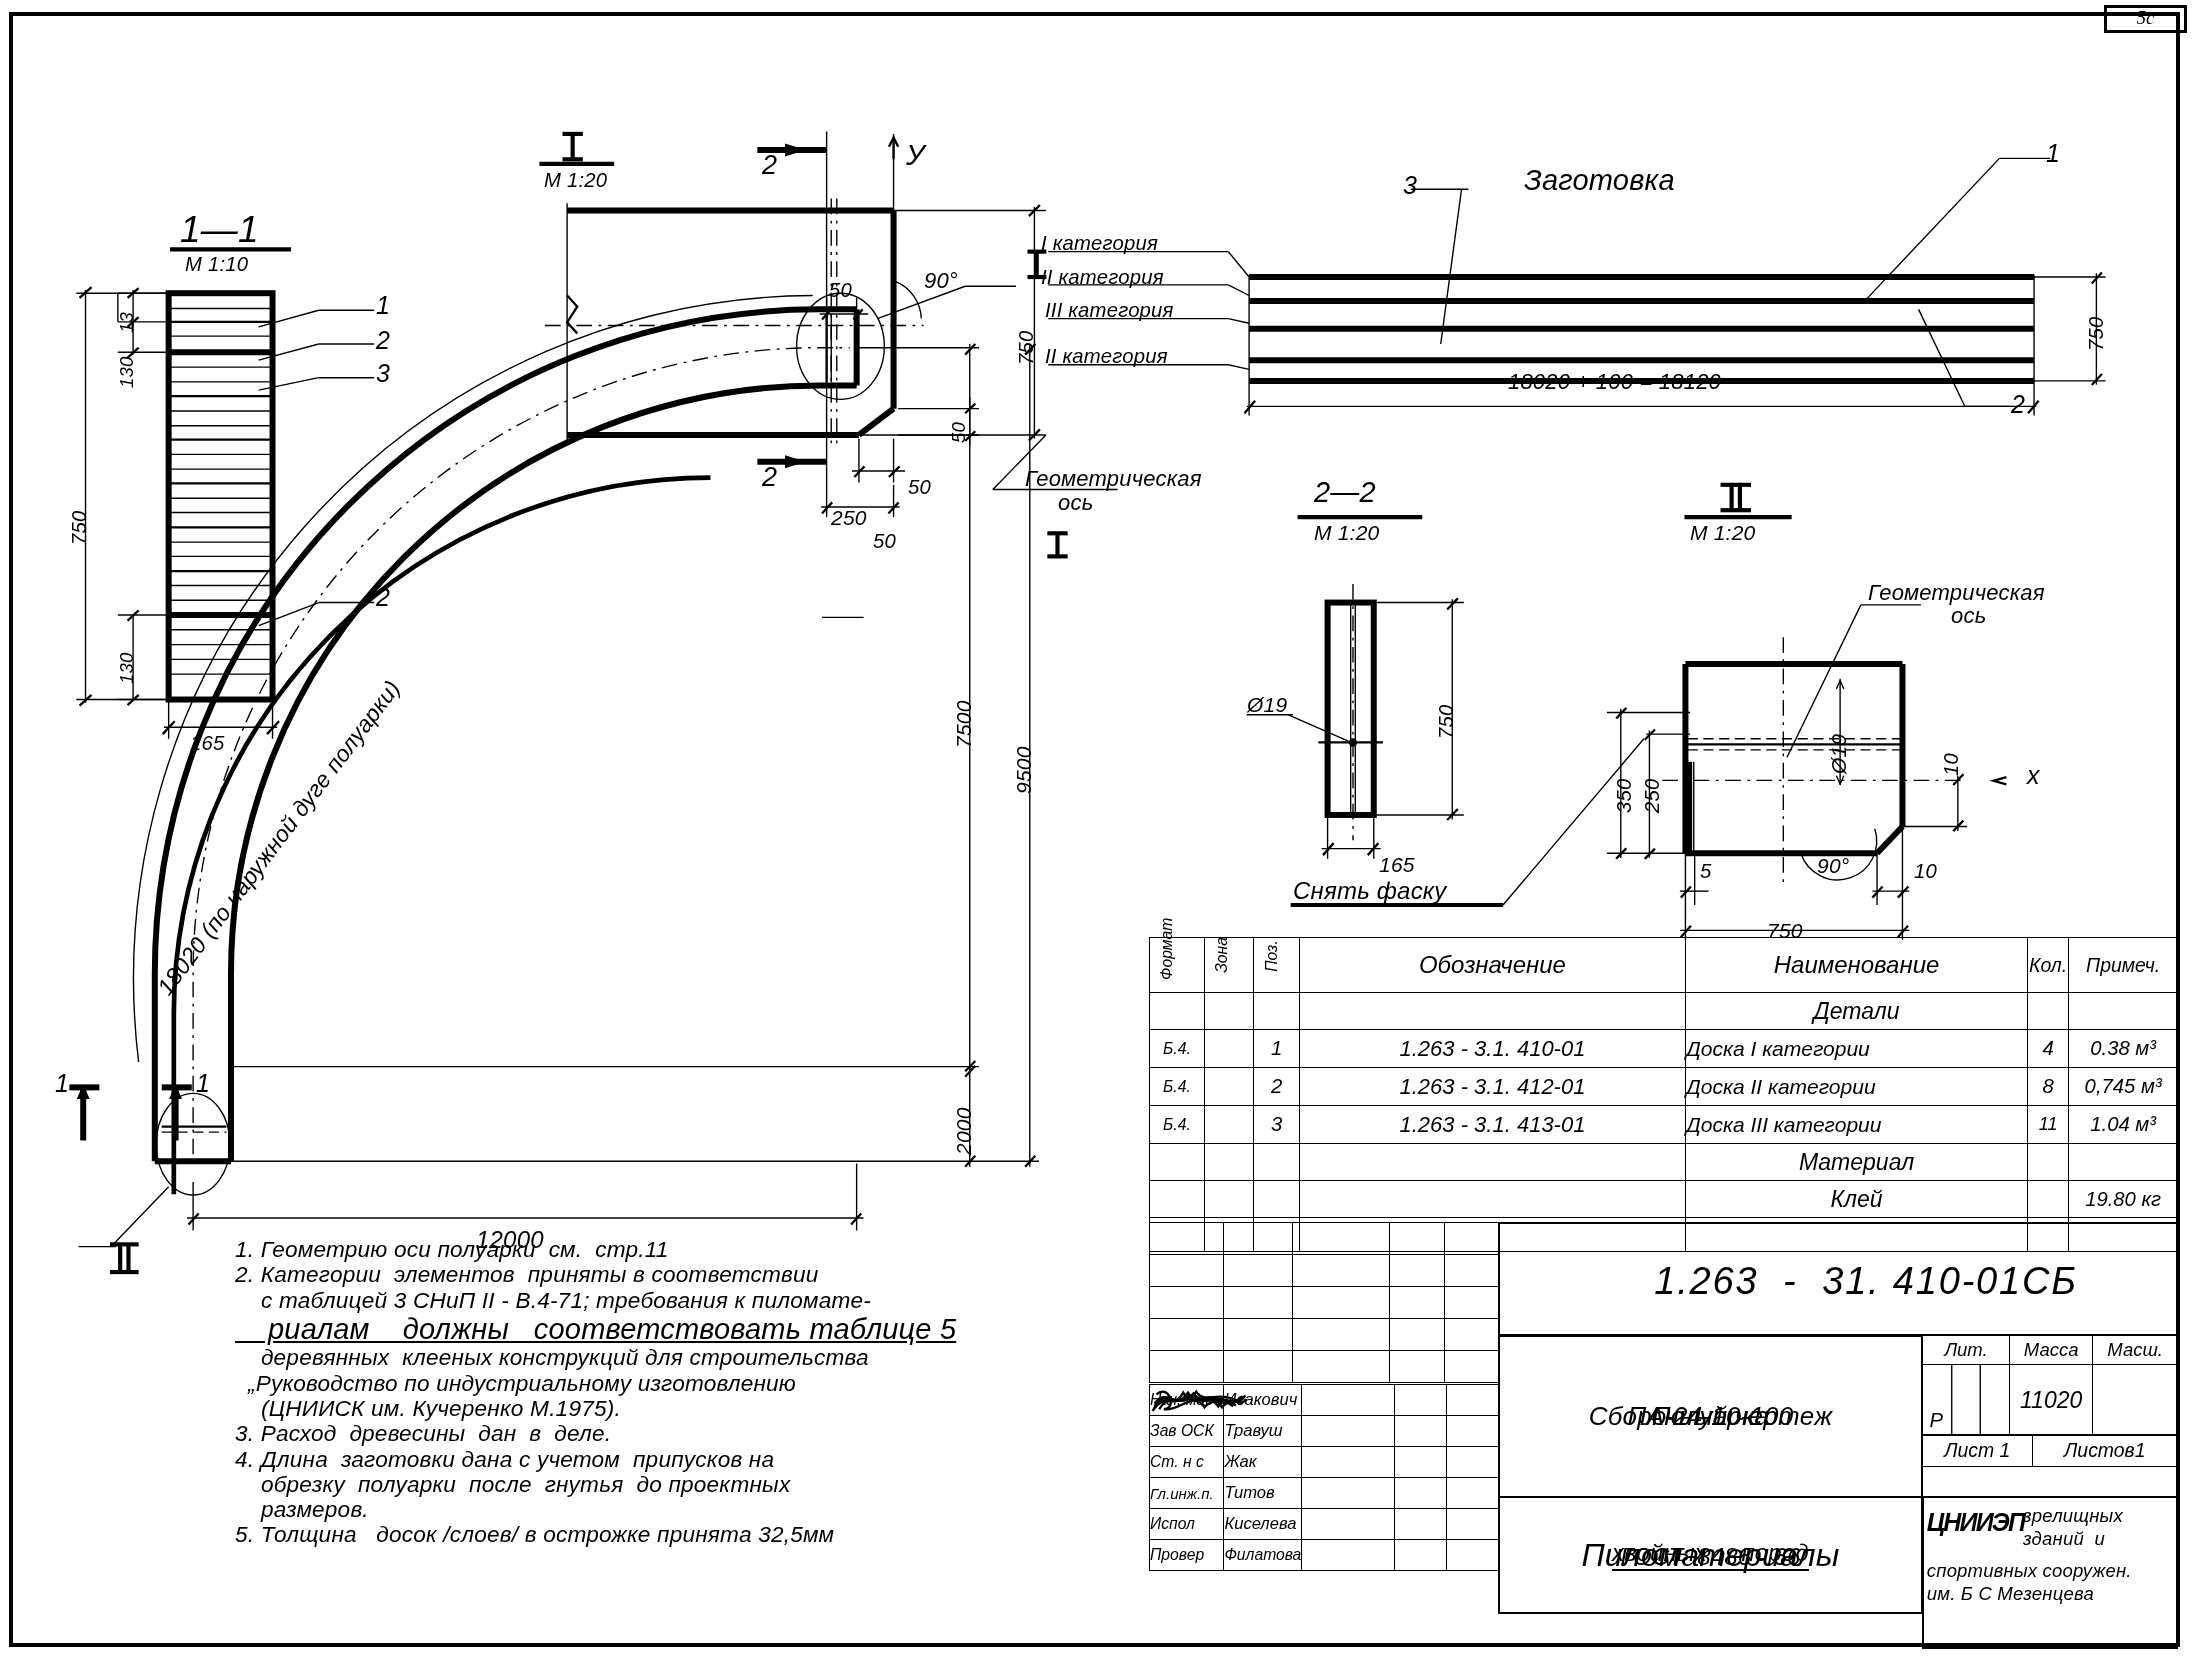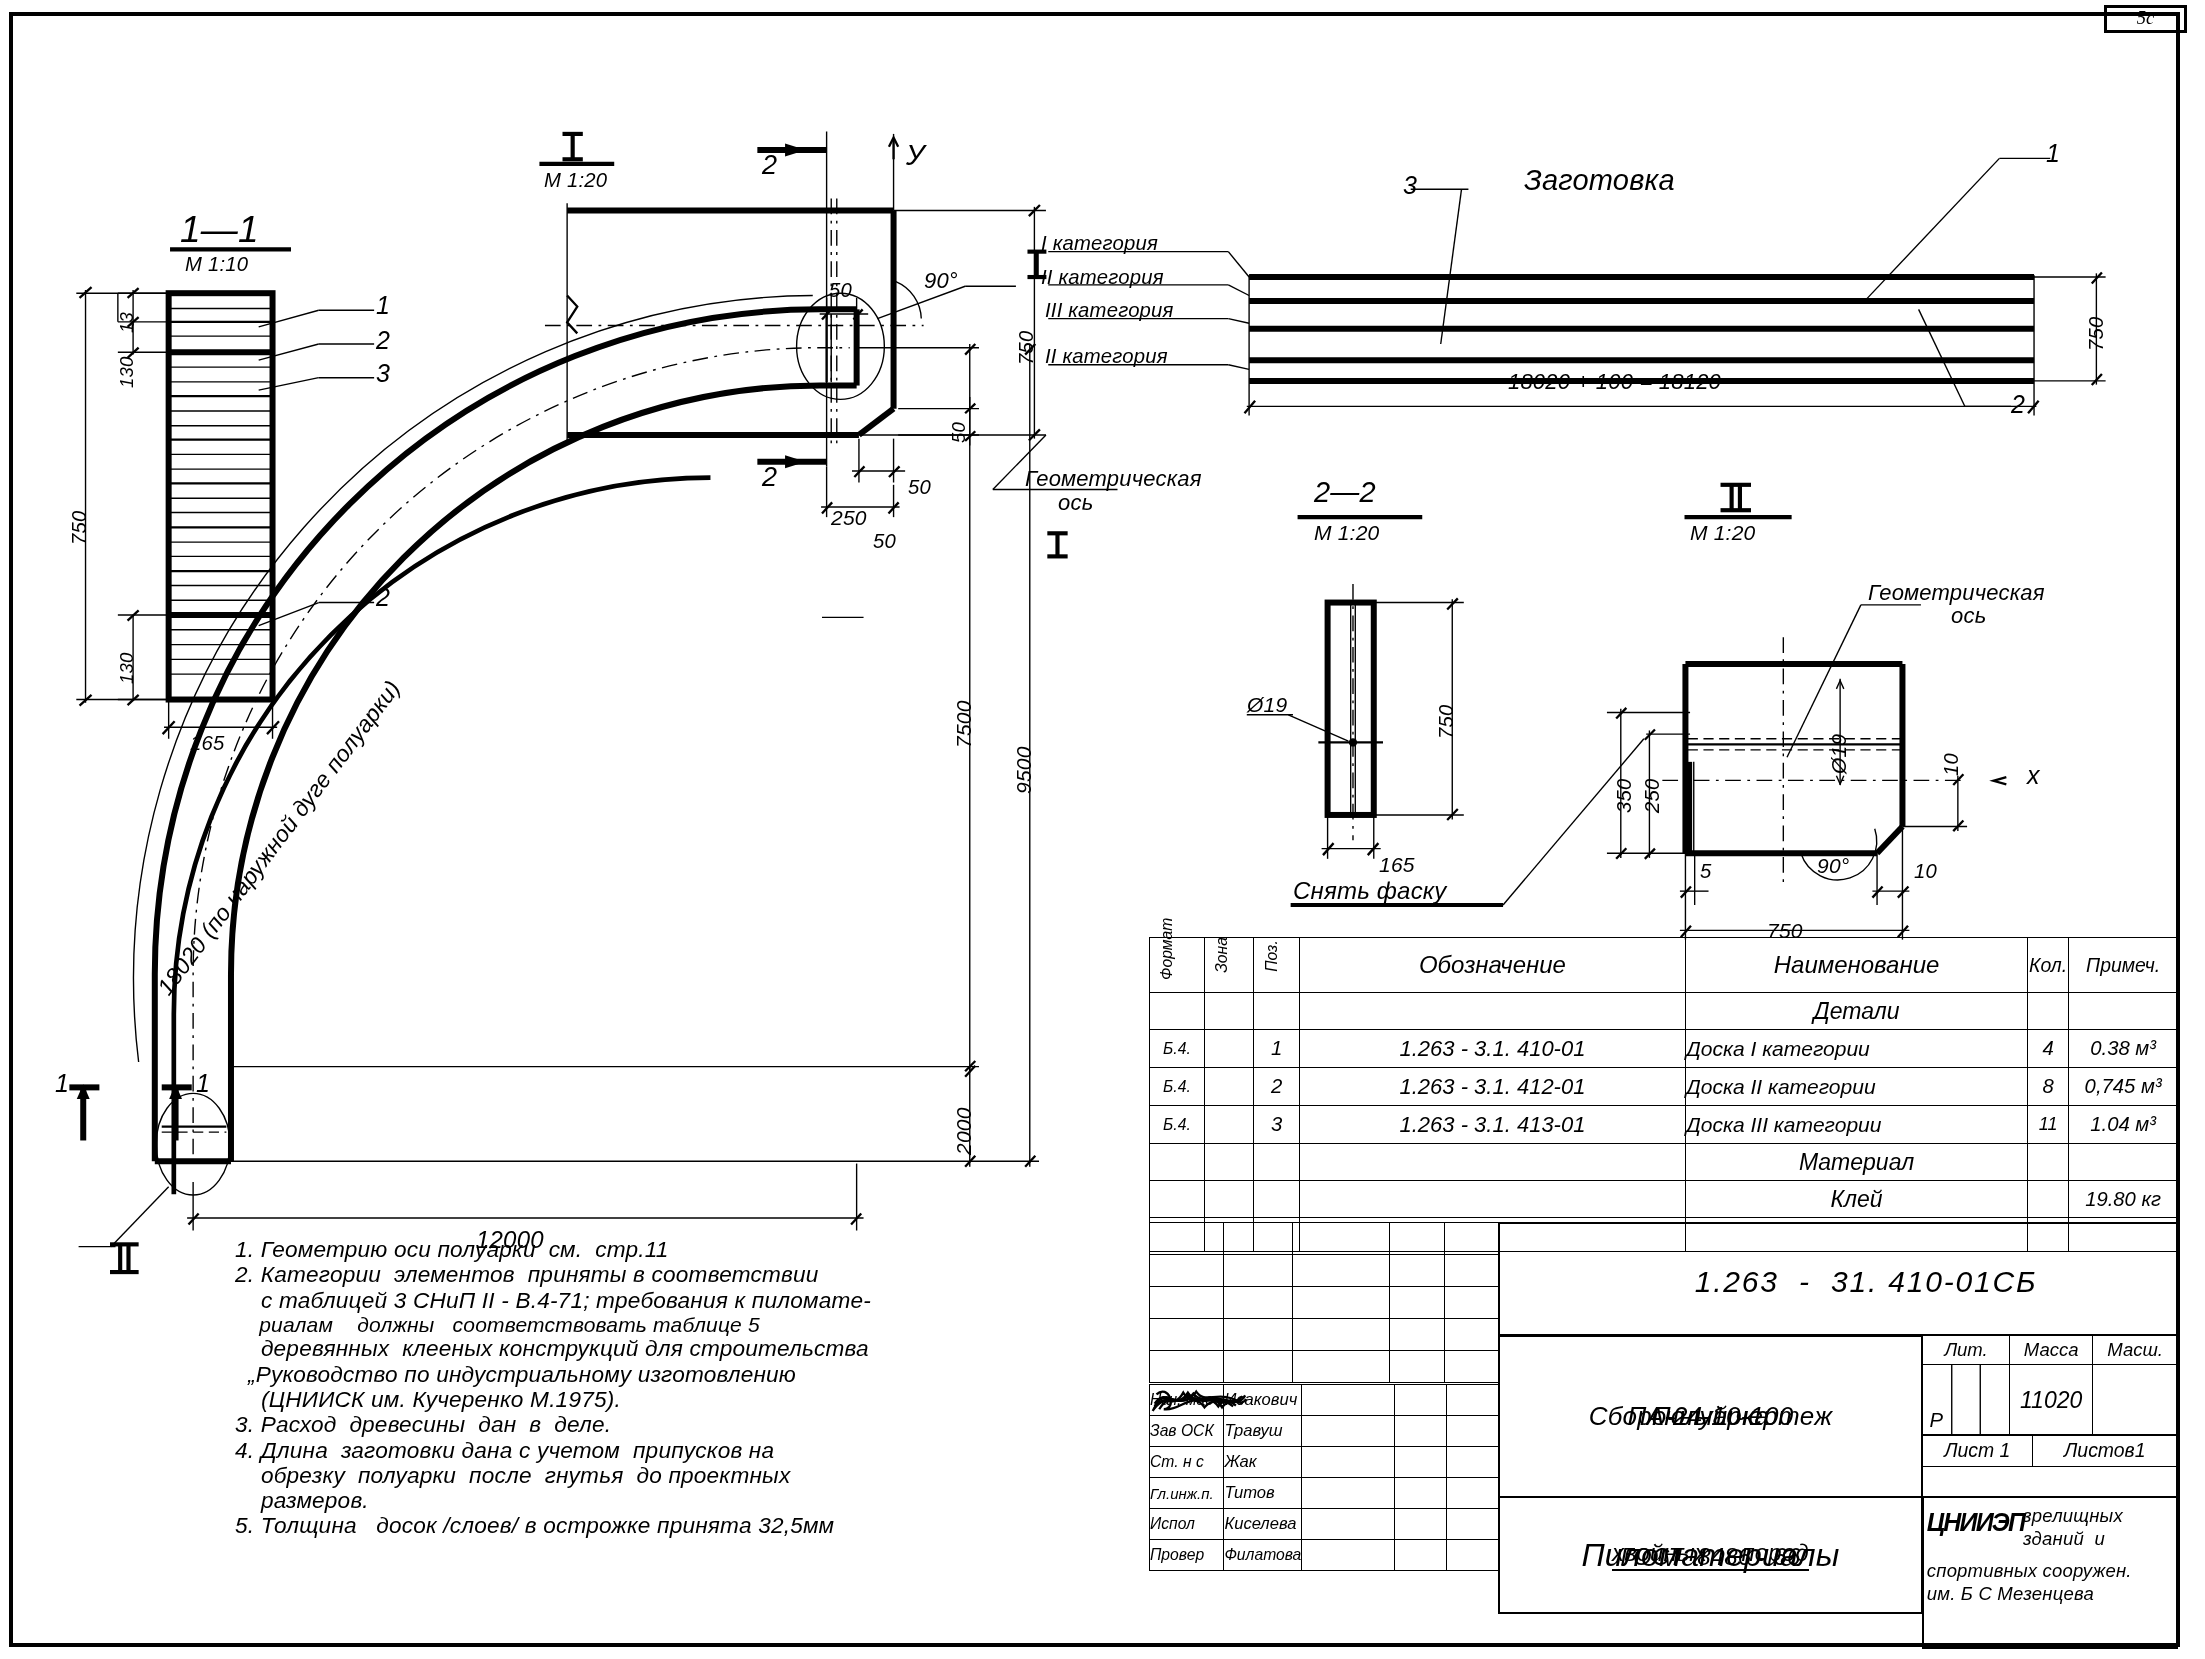--- a/index.html
+++ b/index.html
@@ -452,21 +452,21 @@
   <div class="t vt" style="left:1012px;top:794px;font-size:21px;">9500</div>
   <div class="t vt" style="left:952px;top:1155px;font-size:21px;">2000</div>
   <div class="t" style="left:476px;top:1226px;font-size:24px;">12000</div>
   <div class="t" style="left:55px;top:1069px;font-size:25px;">1</div>
   <div class="t" style="left:196px;top:1069px;font-size:25px;">1</div>
 
   <div id="notes" style="position:absolute;left:235px;top:1237px;width:914px;">
       <div class="t" style="position: static; font-size: 22.6px; line-height: 1.12; white-space: pre;">1. Геометрию оси полуарки  см.  стр.11</div>
       <div class="t" style="position: static; font-size: 22.6px; line-height: 1.12; white-space: pre;">2. Категории  элементов  приняты в соответствии</div>
       <div class="t" style="position: static; font-size: 22.6px; line-height: 1.12; white-space: pre;">    с таблицей 3 СНиП II - В.4-71; требования к пиломате-</div>
-      <div class="t" style="position: static; font-size: 21px; line-height: 1.12; white-space: pre;">    риалам    должны   соответствовать таблице 5</div>
+      <div class="t" style="position: static; font-size: 29px; line-height: 1.12; white-space: pre; text-decoration: underline;">    риалам    должны   соответствовать таблице 5</div>
       <div class="t" style="position: static; font-size: 22.6px; line-height: 1.12; white-space: pre;">    деревянных  клееных конструкций для строительства</div>
       <div class="t" style="position: static; font-size: 22.6px; line-height: 1.12; white-space: pre;">  „Руководство по индустриальному изготовлению</div>
       <div class="t" style="position: static; font-size: 22.6px; line-height: 1.12; white-space: pre;">    (ЦНИИСК им. Кучеренко М.1975).</div>
       <div class="t" style="position: static; font-size: 22.6px; line-height: 1.12; white-space: pre;">3. Расход  древесины  дан  в  деле.</div>
       <div class="t" style="position: static; font-size: 22.6px; line-height: 1.12; white-space: pre;">4. Длина  заготовки дана с учетом  припусков на</div>
       <div class="t" style="position: static; font-size: 22.6px; line-height: 1.12; white-space: pre;">    обрезку  полуарки  после  гнутья  до проектных</div>
       <div class="t" style="position: static; font-size: 22.6px; line-height: 1.12; white-space: pre;">    размеров.</div>
       <div class="t" style="position: static; font-size: 22.6px; line-height: 1.12; white-space: pre;">5. Толщина   досок /слоев/ в острожке принята 32,5мм</div>
     </div>
 
@@ -661,21 +661,21 @@
               </svg>
         </td>
         <td></td>
             <td></td>
       </tr>
     </tbody>
       </table>
 
     <div style="position:absolute;left:349px;top:0;width:680px;height:114px;border:2.3px solid #000;box-sizing:border-box;
                 display:flex;align-items:center;justify-content:center;">
-      <span class="t" style="position:relative;left:28px;top:2.8px;font-size:30px;letter-spacing:1.8px;">1.263  -  31. 410-01СБ</span>
+      <span class="t" style="position:relative;left:28px;top:2.8px;font-size:38px;letter-spacing:1.8px;">1.263  -  31. 410-01СБ</span>
     </div>
 
     <div style="position:absolute;left:349px;top:113px;width:425px;height:163px;border:2.3px solid #000;box-sizing:border-box;
                 display:flex;flex-direction:column;align-items:center;justify-content:center;line-height:1.25;">
       <span class="t" style="font-size:26px;">Полуарка</span>
       <span class="t" style="font-size:26px;">ПА-24-10-100</span>
       <span class="t" style="font-size:26px;">Сборочный чертеж</span>
     </div>
 
     <div style="position:absolute;left:349px;top:274px;width:425px;height:118px;border:2.3px solid #000;box-sizing:border-box;

